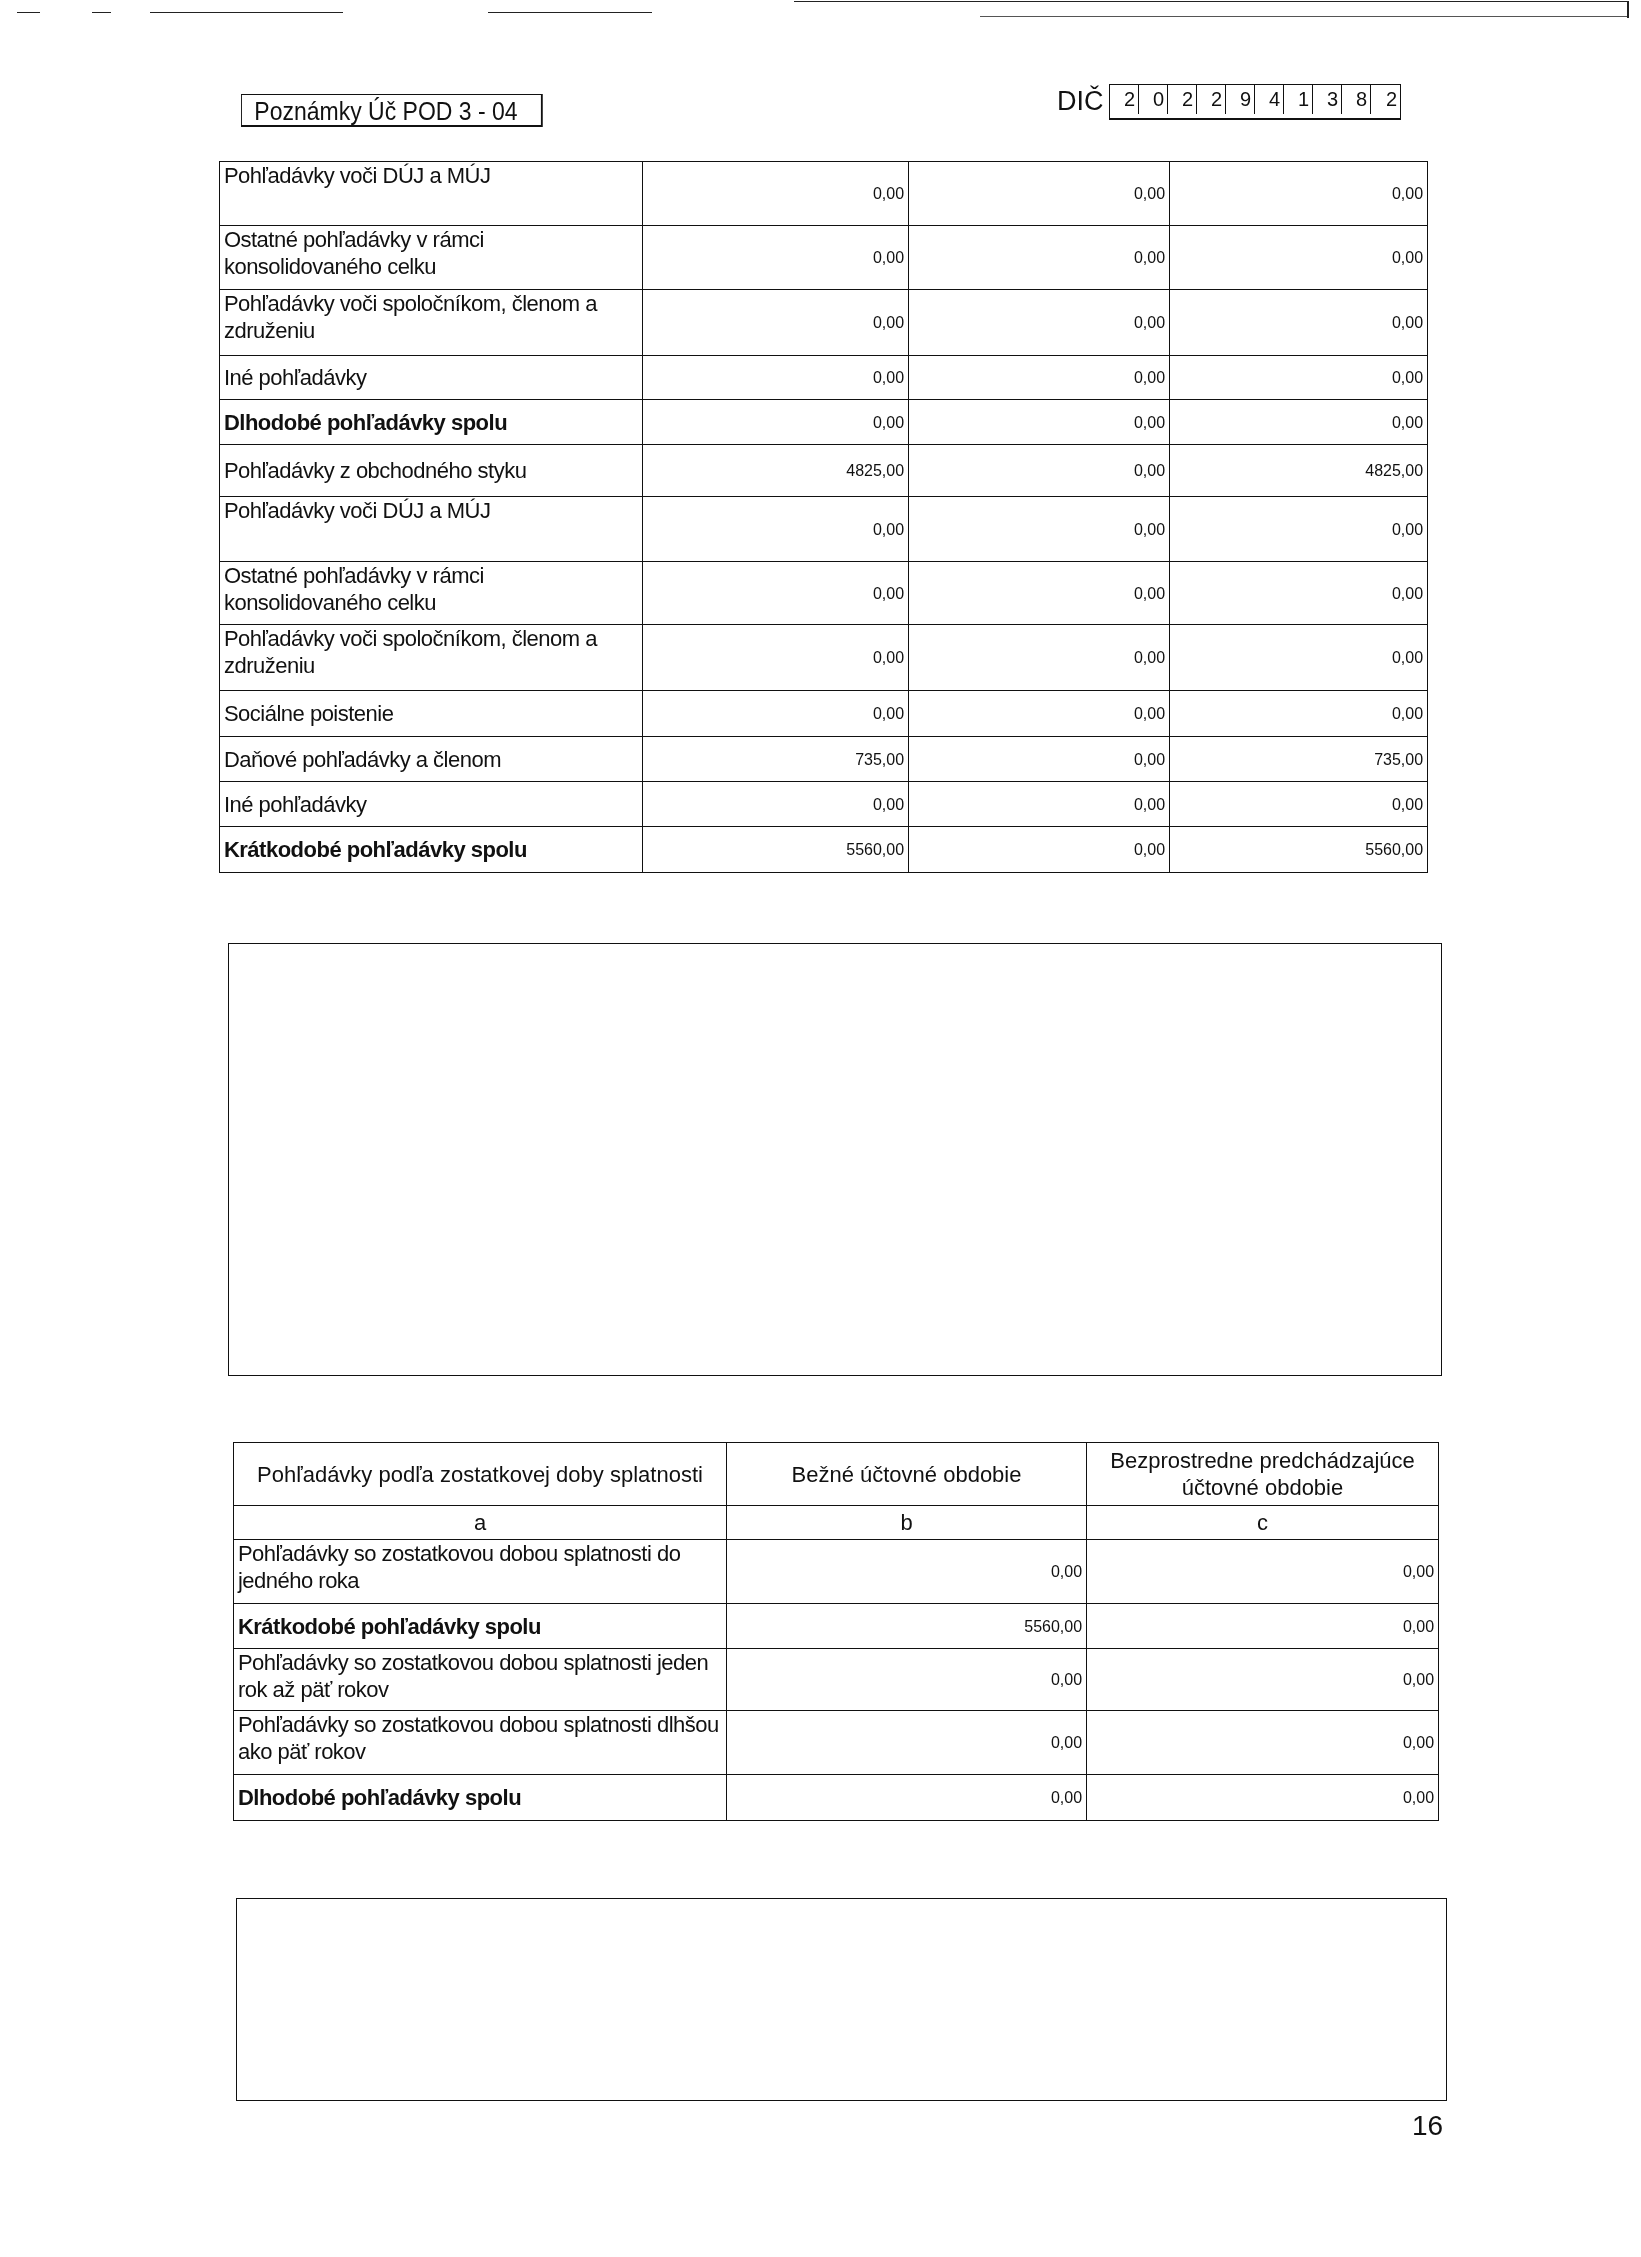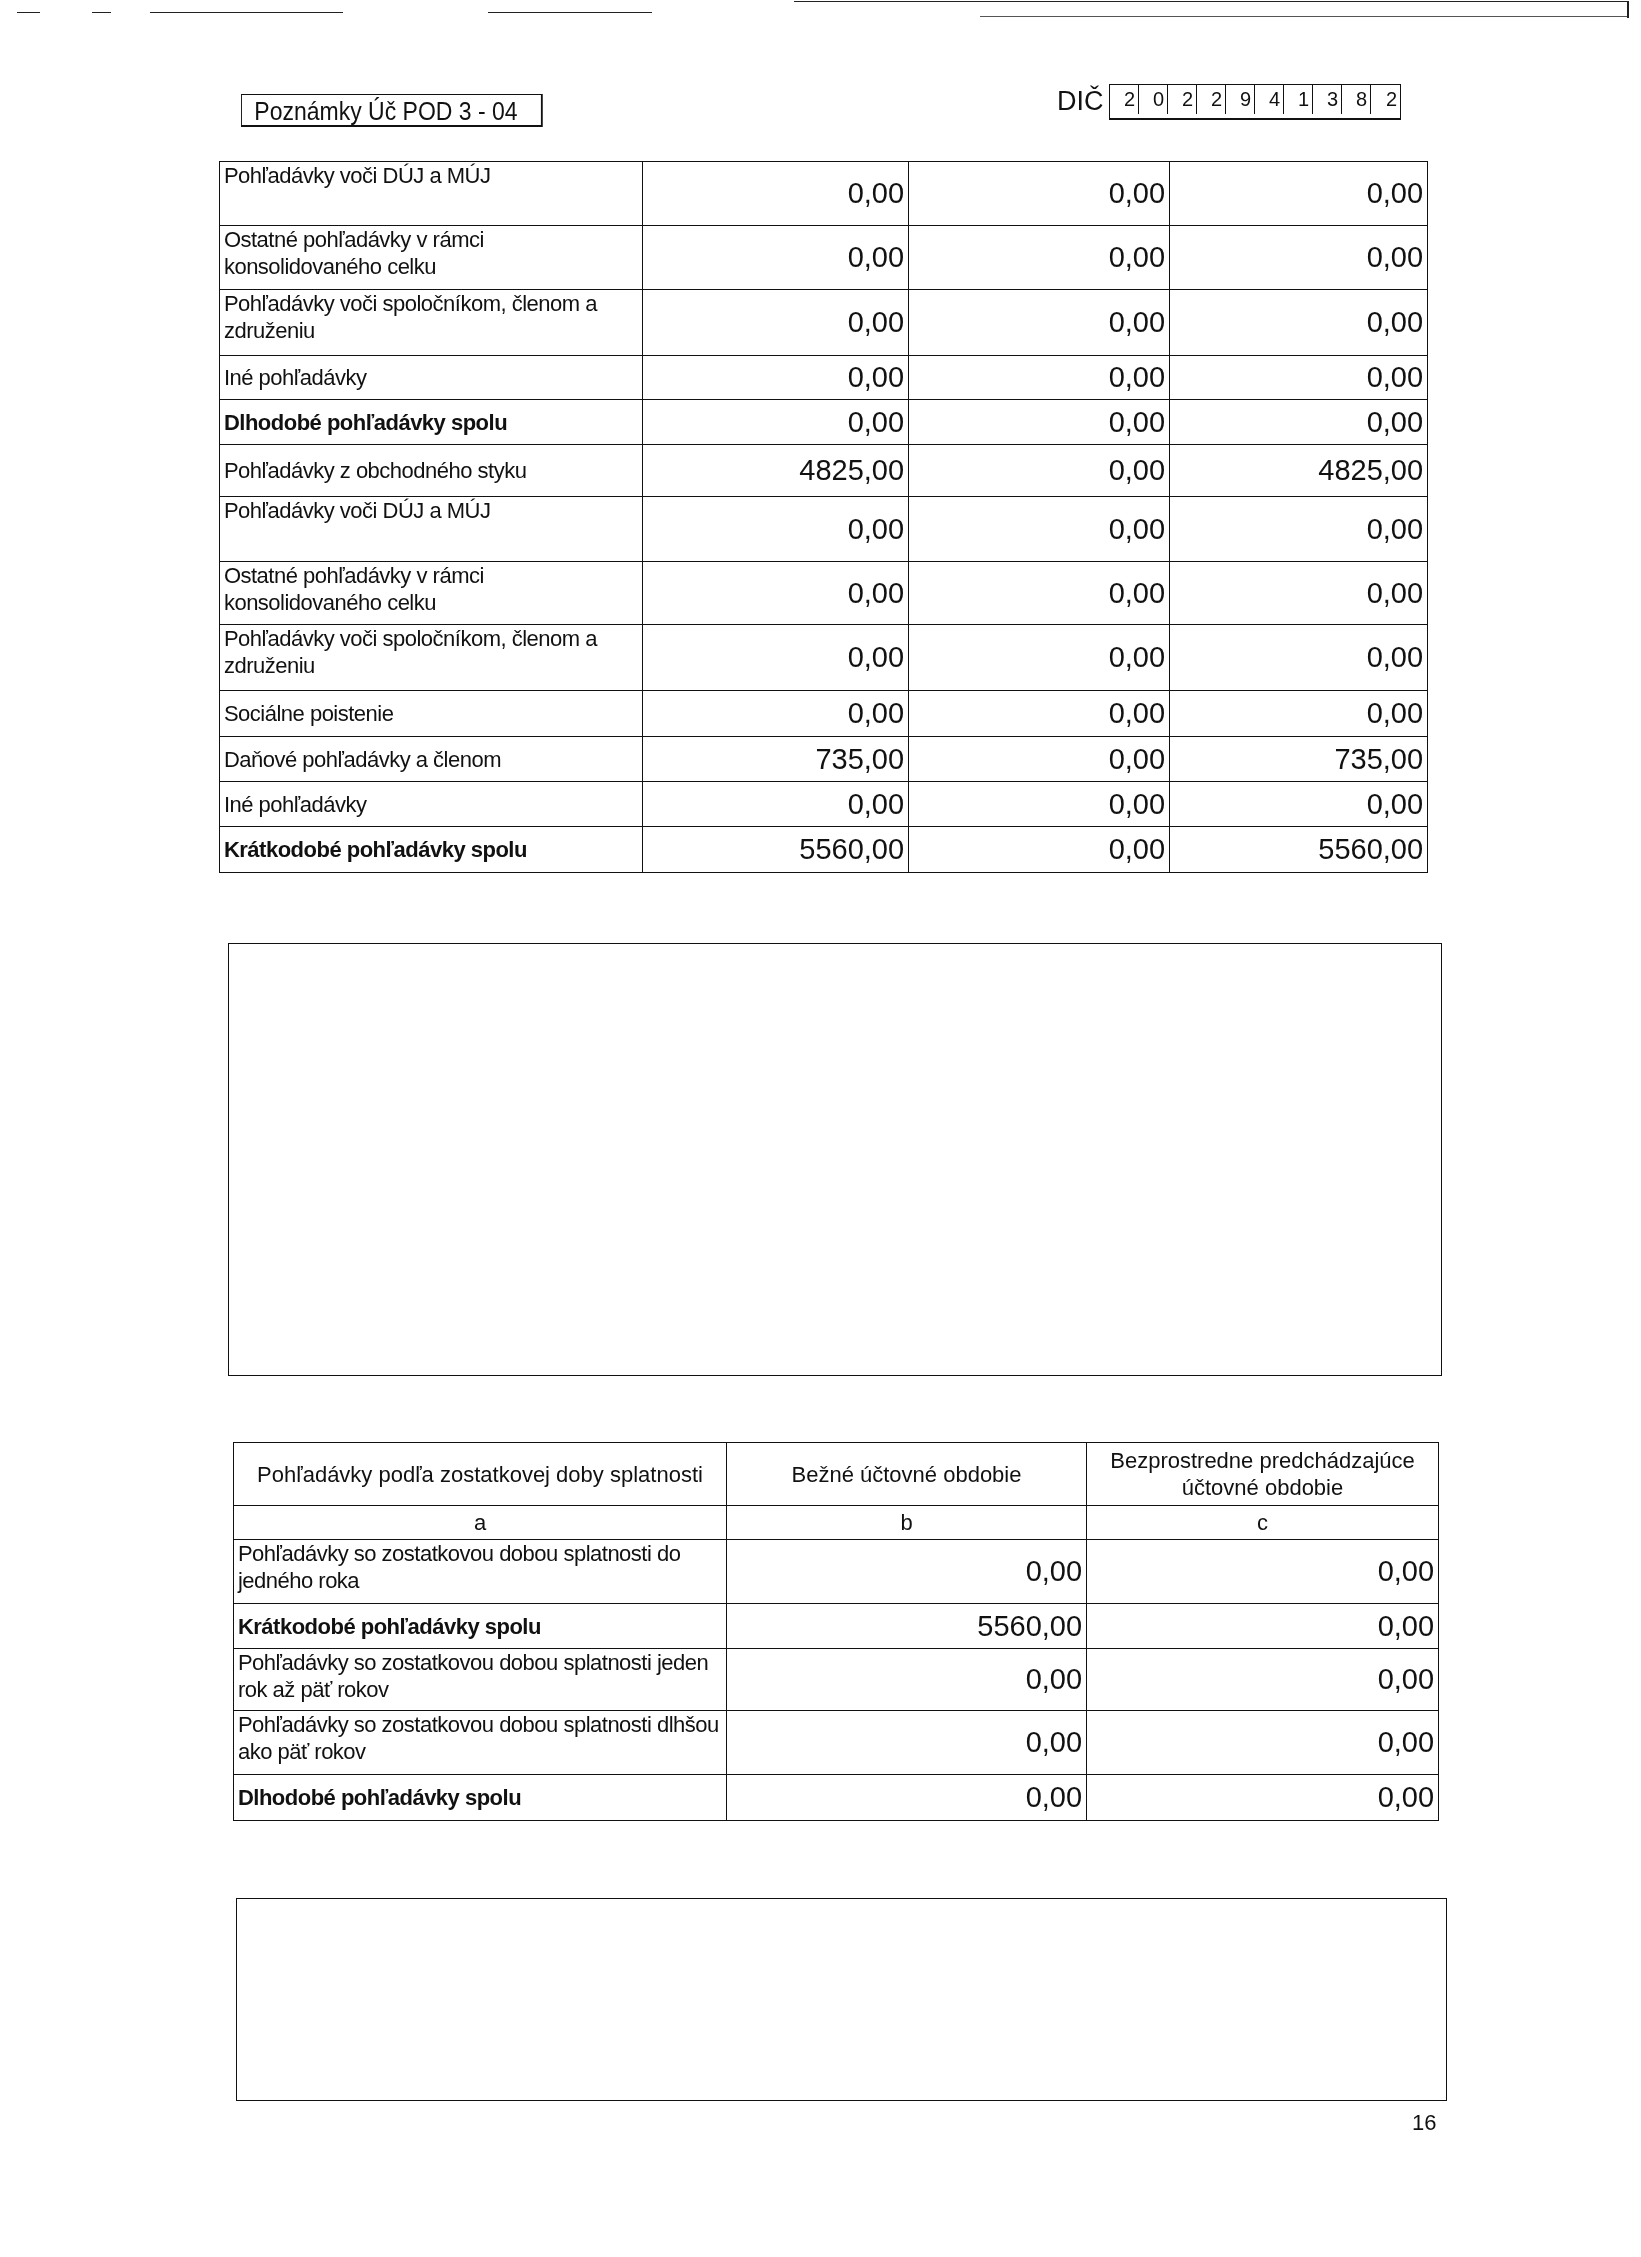--- a/index.html
+++ b/index.html
@@ -20,32 +20,32 @@
     border: 1.9px solid #111; border-bottom-width: 2.9px; }
   .dic-box { width: 29px; height: 29px; border-right: 1px solid #111;
     font-size: 20px; line-height: 29px; text-align: right; padding-right: 2.9px; box-sizing: border-box; }
   .dic-box:last-child { border-right: none; }
 
   table.grid { position: absolute; border-collapse: collapse; table-layout: fixed; }
   table.grid td { border: 1.4px solid #111; padding: 0; vertical-align: top;
     font-size: 22px; line-height: 27px; }
   table.grid td.label { padding-left: 3.9px; letter-spacing: -0.5px; }
   table.grid td.num { text-align: right; padding-right: 3.9px; vertical-align: middle;
-    font-size: 29px; margin-left: 40px; }
+    font-size: 16px; margin-left: 40px; }
   table.grid td.bold { font-weight: bold; }
   table.grid td.hdr { text-align: center; vertical-align: middle; font-size: 22px; line-height: 27px; }
 
   #t1 { left: 219px; top: 161px; width: 1207px; border: 1.9px solid #111; }
   #t2 { left: 233px; top: 1442px; width: 1206px; border: 1.9px solid #111; }
 
   .empty-box { position: absolute; border: 1.9px solid #111; box-sizing: border-box; }
   #box1 { left: 228px; top: 943px; width: 1214px; height: 433px; }
   #box2 { left: 236px; top: 1898px; width: 1211px; height: 203px; }
 
-  .page-num { left: 1412px; top: 2110px; font-size: 22px; }
+  .page-num { left: 1412px; top: 2110px; font-size: 28px; }
 </style>
 </head>
 <body>
 
 <div class="scan-line" style="left:17.4px;top:11.6px;width:23px;"></div>
 <div class="scan-line" style="left:92px;top:11.6px;width:19.3px;"></div>
 <div class="scan-line" style="left:150px;top:11.6px;width:193px;height:1px;"></div>
 <div class="scan-line" style="left:488px;top:11.6px;width:164px;height:1px;"></div>
 <div class="scan-line" style="left:794px;top:1px;width:835px;height:1px;"></div>
 <div class="scan-line" style="left:1627px;top:1px;width:1.9px;height:17.4px;"></div>

